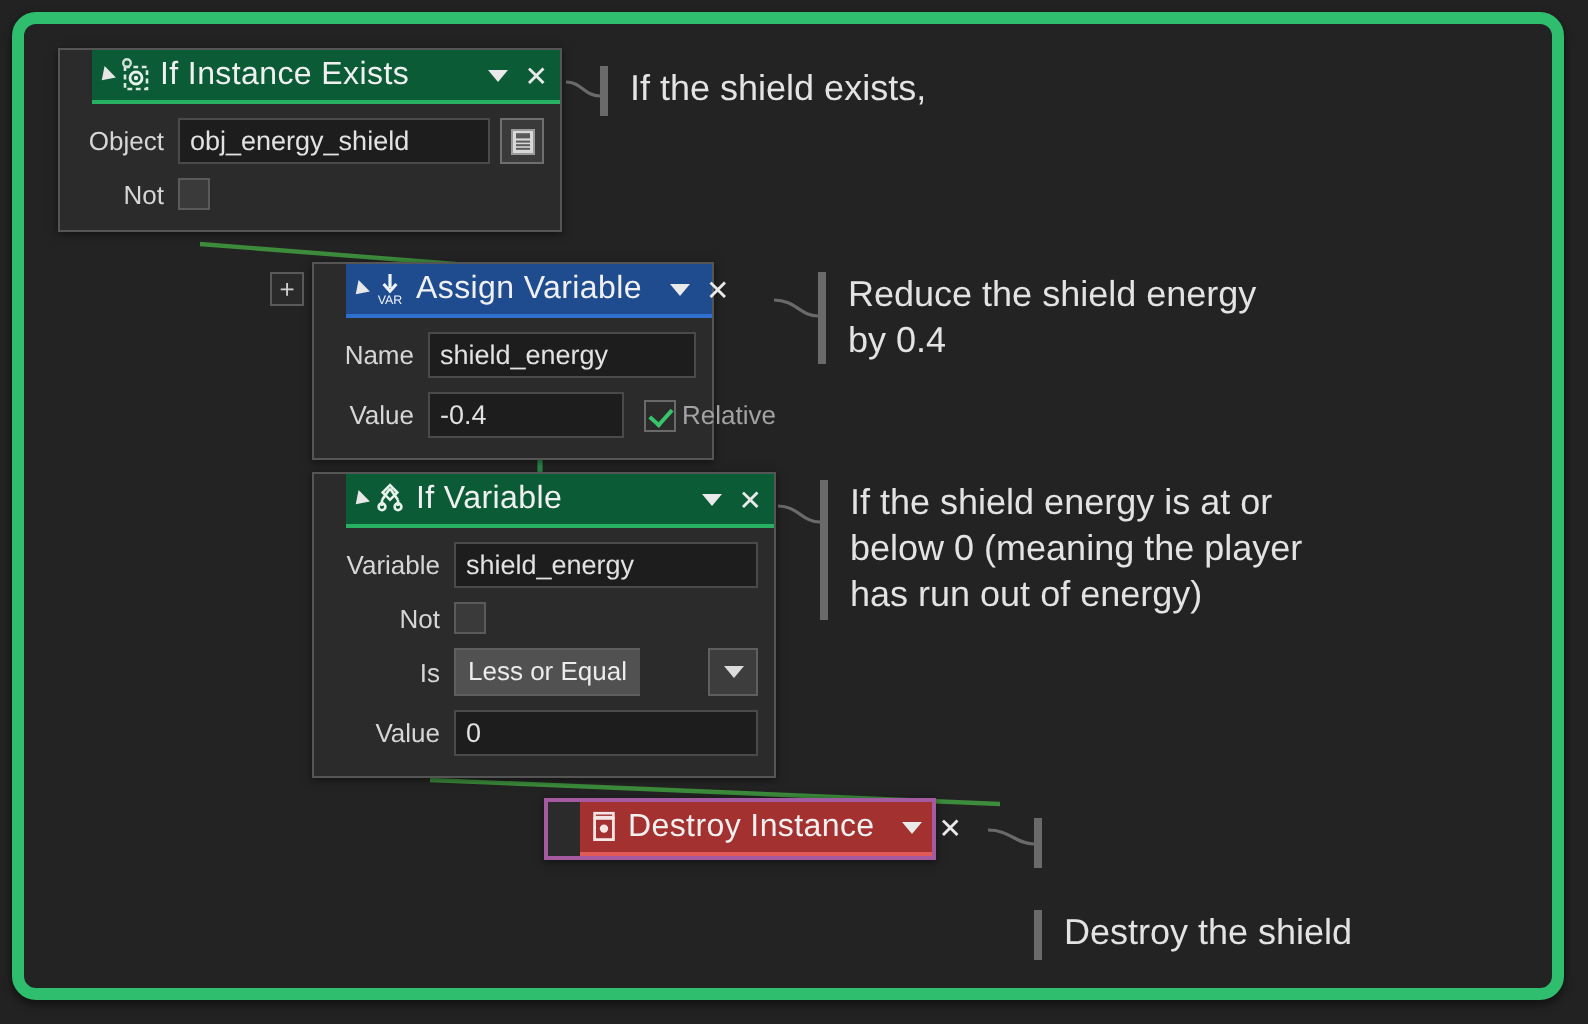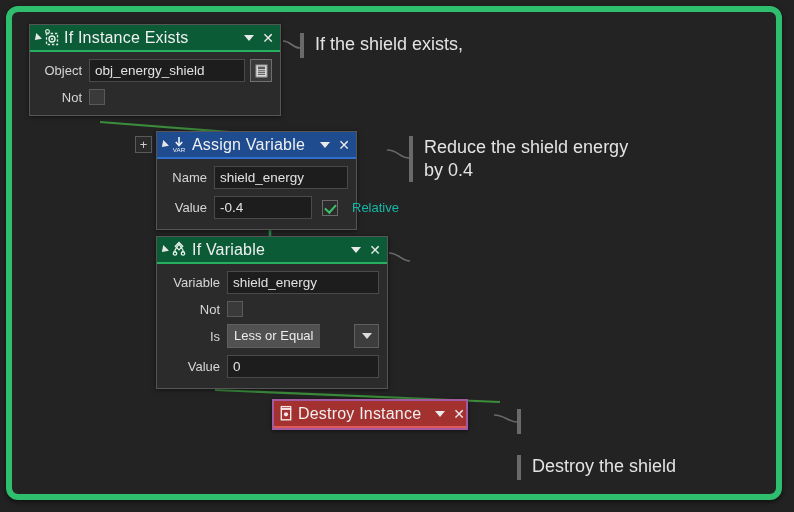--- a/index.html
+++ b/index.html
@@ -47,20 +47,21 @@
   }
 
   .blk-head {
     display: flex;
     align-items: center;
     height: 27px;
     padding: 0 6px 0 4px;
     color: #f0f0f0;
     box-sizing: border-box;
     position: relative;
+    margin-left: 16px;
   }
   .blk-head.green  { background: #0b5c36; border-bottom: 2px solid #27b062; }
   .blk-head.blue   { background: #1f4b8f; border-bottom: 2px solid #2f6fd0; }
   .blk-head.red    { background: #a2312f; border-bottom: 2px solid #e05b58; }
 
   .blk-title {
     font-size: 16px;
     letter-spacing: .2px;
     margin-left: 4px;
     white-space: nowrap;
@@ -134,21 +135,21 @@
   .checkbox.checked { background: #2b2b2b; border-color: #6a6a6a; }
   .checkbox.checked::after {
     content: "";
     position: absolute;
     left: 4px; top: 1px;
     width: 5px; height: 9px;
     border: solid #38c46a;
     border-width: 0 2px 2px 0;
     transform: rotate(42deg);
   }
-  .relative-label { color: #14b8a6; font-size: 13px; margin-left: 14px; }
+  .relative-label { color: #a3a3a3; font-size: 13px; margin-left: 3px; }
 
   .menu-btn {
     width: 22px; height: 23px;
     background: #3a3a3a;
     border: 1px solid #6f6f6f;
     box-sizing: border-box;
     margin-left: 5px;
     flex: 0 0 auto;
     display: flex; align-items: center; justify-content: center;
   }
@@ -363,20 +364,26 @@
     <div class="anno-bar" style="height:25px;"></div>
     <div class="anno-text">If the shield exists,</div>
   </div>
 
   <div class="anno" style="left:409px; top:136px; height:46px;">
     <div class="anno-bar" style="height:46px;"></div>
     <div class="anno-text">Reduce the shield energy
 by 0.4</div>
   </div>
 
+  <div class="anno" style="left:410px; top:240px; height:70px;">
+    <div class="anno-bar" style="height:70px;"></div>
+    <div class="anno-text">If the shield energy is at or
+below 0 (meaning the player
+has run out of energy)</div>
+  </div>
 
   <div class="anno" style="left:517px; top:409px; height:25px;">
     <div class="anno-bar" style="height:25px;"></div>
   </div>
 
   <div class="anno" style="left:517px; top:455px; height:25px;">
     <div class="anno-bar" style="height:25px;"></div>
     <div class="anno-text">Destroy the shield</div>
   </div>
 

